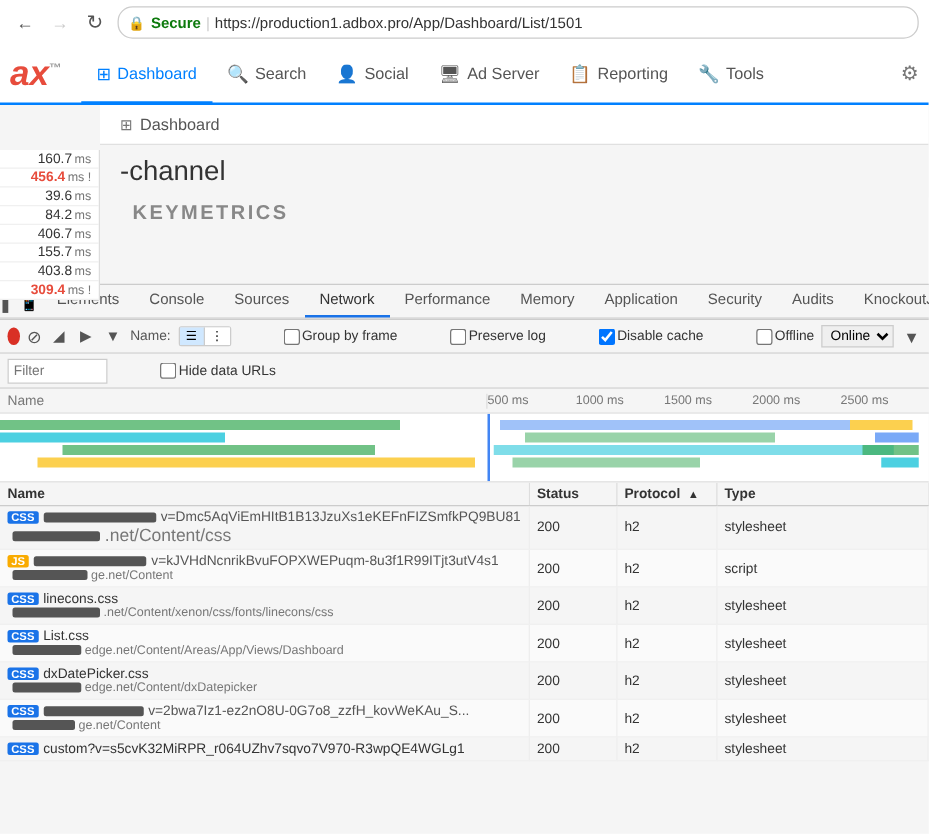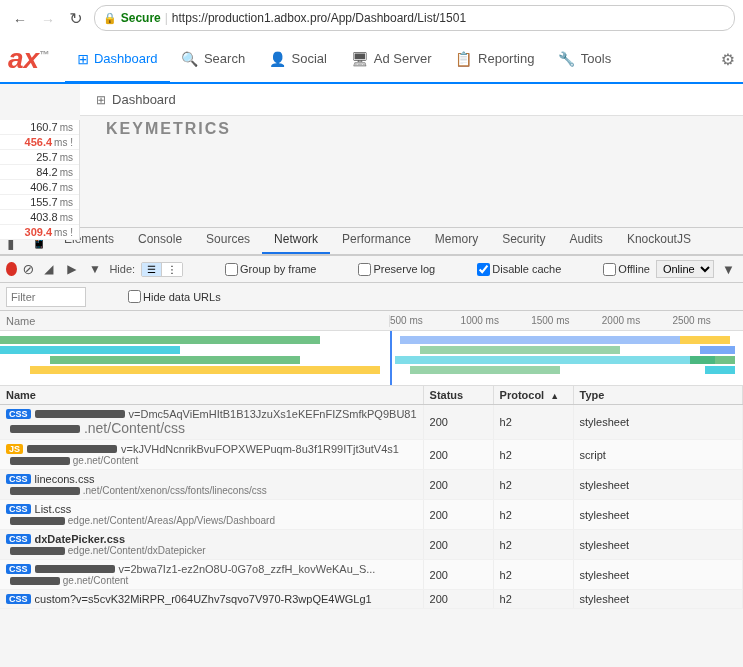--- a/index.html
+++ b/index.html
@@ -135,34 +135,37 @@
   <div class="nav-settings">⚙</div>
 </div>
 
 <div class="page-content" style="position:relative; height: 185px; overflow: hidden;">
 
   <div class="breadcrumb-bar" style="margin-left: 80px;">
     <span class="breadcrumb-icon">⊞</span>
     <span class="breadcrumb-text">Dashboard</span>
   </div>
 
+  <div class="page-title" style="margin-left: 80px;">
+    <h1>-channel</h1>
+  </div>
 
   <div style="margin-left: 90px; padding: 4px 16px; font-size: 16px; color: #888; letter-spacing: 2px; font-weight: bold;">KEYMETRICS</div>
 
   <div class="metrics-overlay">
     <div class="metric-row">
       <span class="metric-val">160.7</span>
       <span class="metric-unit">ms</span>
     </div>
     <div class="metric-row">
       <span class="metric-val alert">456.4</span>
       <span class="metric-unit">ms !</span>
     </div>
     <div class="metric-row">
-      <span class="metric-val">25.7</span>
+      <span class="metric-val">39.6</span>
       <span class="metric-unit">ms</span>
     </div>
     <div class="metric-row">
       <span class="metric-val">84.2</span>
       <span class="metric-unit">ms</span>
     </div>
     <div class="metric-row">
       <span class="metric-val">406.7</span>
       <span class="metric-unit">ms</span>
     </div>
@@ -196,39 +199,42 @@
       <span>Sources</span>
     </div>
     <div class="devtools-tab active">
       <span>Network</span>
     </div>
     <div class="devtools-tab">
       <span>Performance</span>
     </div>
     <div class="devtools-tab">
       <span>Memory</span>
+    </div>
+    <div class="devtools-tab">
+      <span>Application</span>
     </div>
     <div class="devtools-tab">
       <span>Security</span>
     </div>
     <div class="devtools-tab">
       <span>Audits</span>
     </div>
     <div class="devtools-tab">
       <span>KnockoutJS</span>
     </div>
   </div>
 
   <div class="network-toolbar" style="border-top: 1px solid #ccc;">
     <button class="record-btn"></button>
     <button class="clear-btn">⊘</button>
     <button class="devtools-icon-btn" style="font-size:12px;">◢</button>
     <button class="devtools-icon-btn" style="font-size:12px;">▶</button>
     <button class="devtools-icon-btn" style="font-size:12px;">▼</button>
-    <span style="font-size:11px;color:#555;">Hide:</span>
+    <span style="font-size:11px;color:#555;">Name:</span>
     <div class="btn-group">
       <div class="btn-group-item active" style="font-size:10px;">☰</div>
       <div class="btn-group-item" style="font-size:10px;">⋮</div>
     </div>
     <label class="checkbox-label">
       <input type="checkbox" style="">
       <span>Group by frame</span>
     </label>
     <label class="checkbox-label">
       <input type="checkbox" style="">
@@ -369,21 +375,21 @@
           </td>
           <td>200</td>
           <td>h2</td>
           <td>stylesheet</td>
         </tr>
 
         <tr>
           <td class="col-name">
             <div class="name-cell">
               <span class="css-badge">CSS</span>
-              <span style="font-size:11px;font-weight:bold;">dxDatePicker.css</span>
+              <span style="font-size:11px;">dxDatePicker.css</span>
             </div>
             <div style="font-size:10px; color:#777; padding-left:4px;">
               <span class="redacted-bar" style="width:55px;"></span>
               <span>edge.net/Content/dxDatepicker</span>
             </div>
           </td>
           <td>200</td>
           <td>h2</td>
           <td>stylesheet</td>
         </tr>

